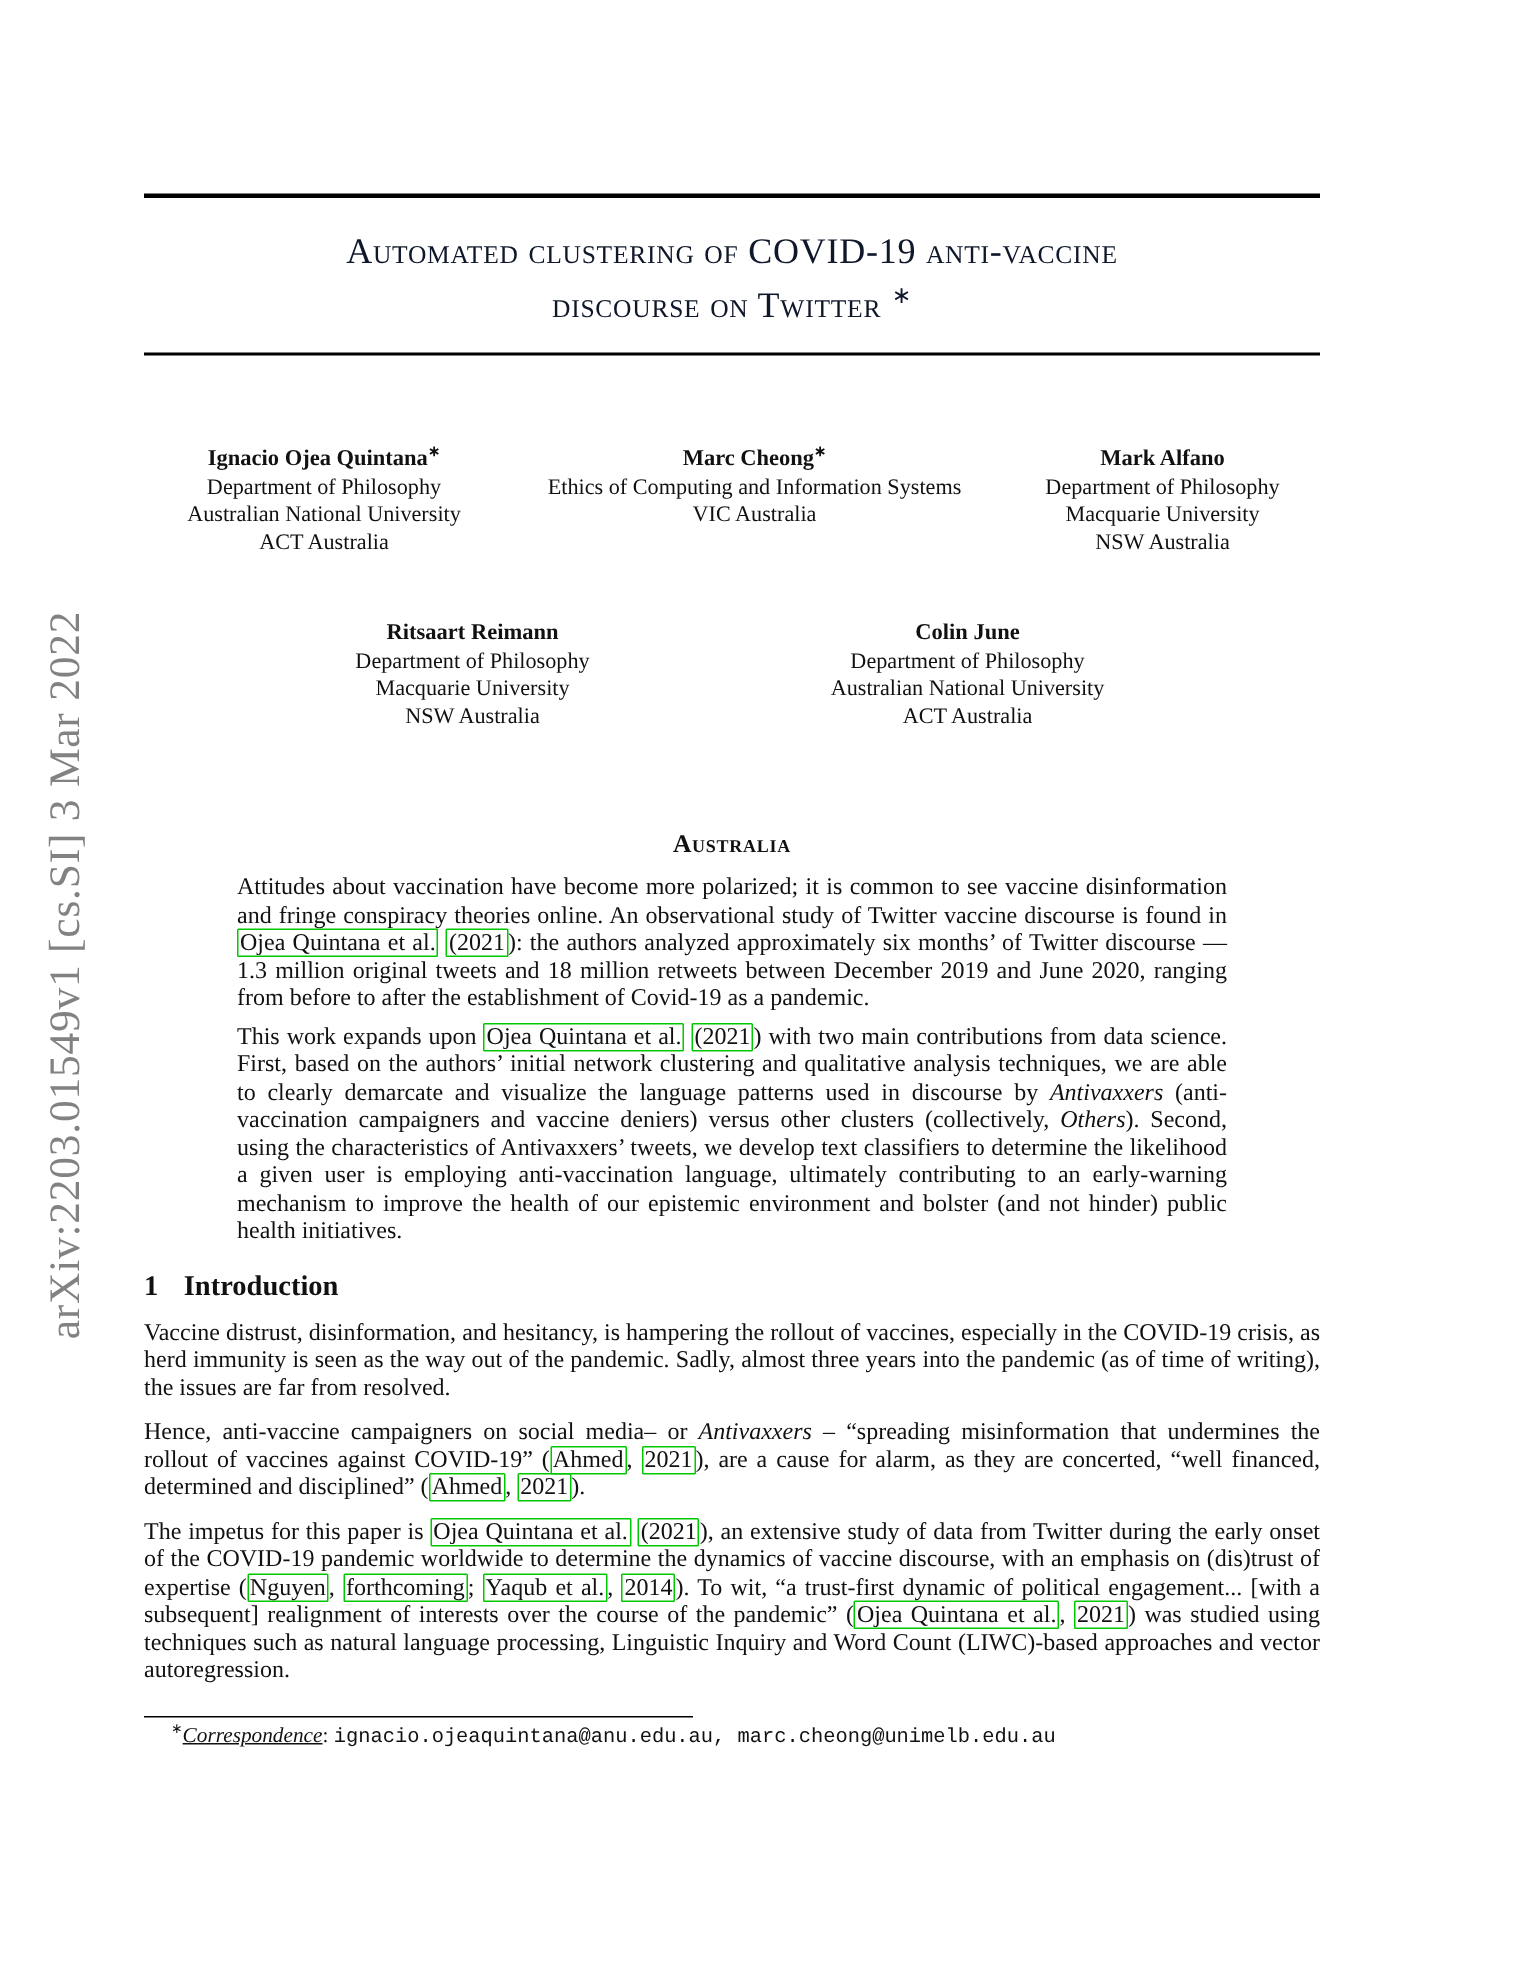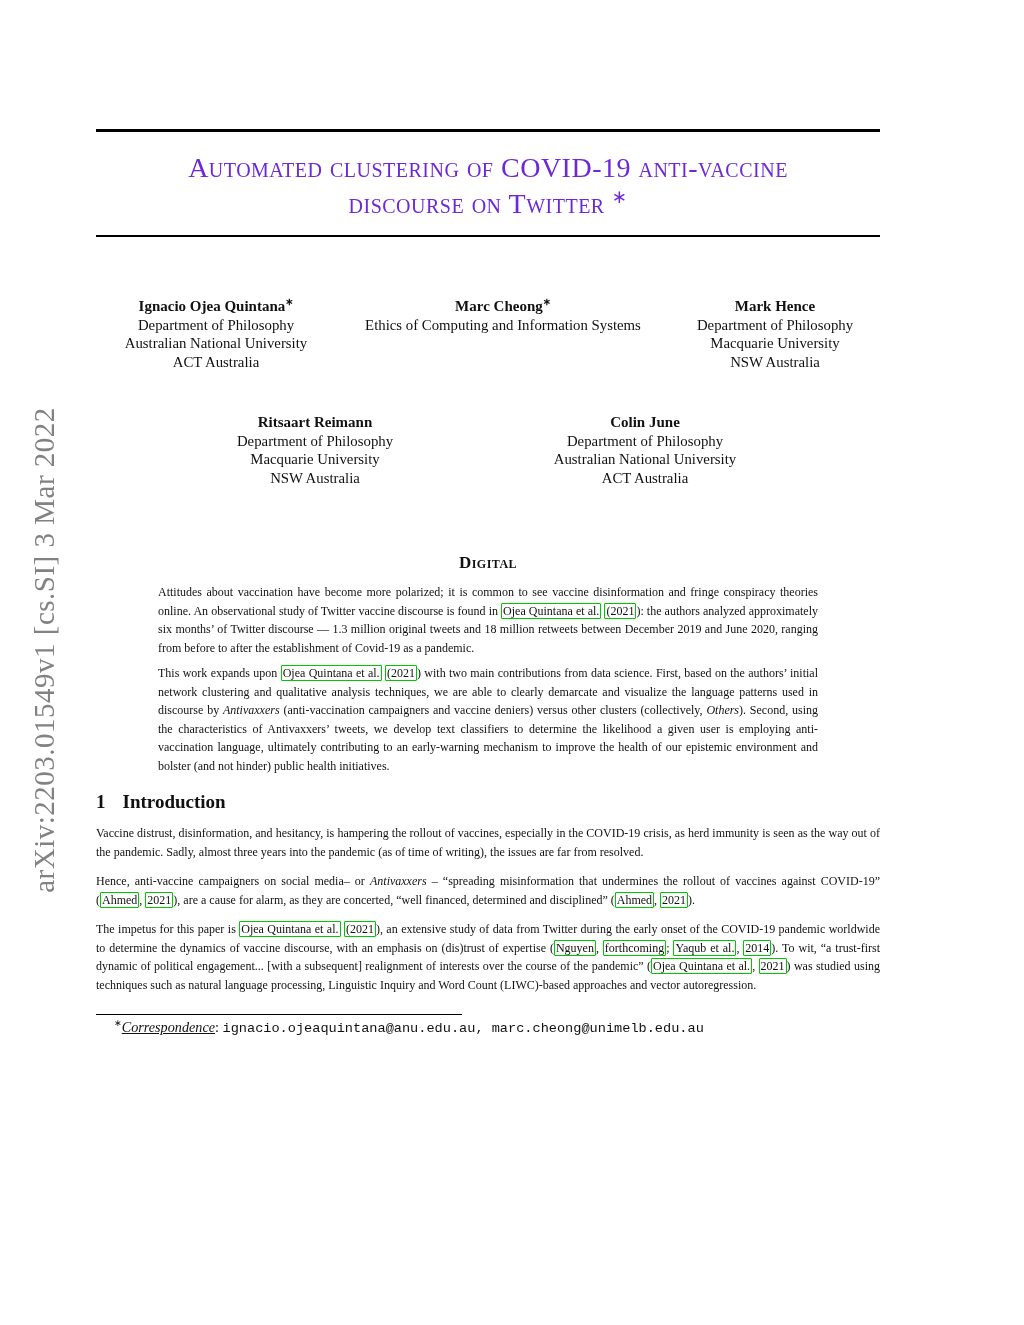--- a/index.html
+++ b/index.html
@@ -20,44 +20,44 @@
     font-size:29px;
     color:#828282;
     letter-spacing:0.5px;
   }
   .content { position:absolute; left:96px; top:0; width:784px; }
   .rule-thick { border:0; border-top:3px solid #000; margin-top:129px; }
   .rule-thin  { border:0; border-top:2px solid #000; margin-top:13px; }
   .title-block { margin-top:18px; text-align:center; }
   .title-line {
     font-variant:small-caps;
-    font-size:28px; line-height:36px;
+    font-size:24px; line-height:36px;
     letter-spacing:0.5px;
-    color:#6d28d9;
+    color:#0f172a;
   }
   .title-line .sup { margin-left:7px; }
   .authors-row1 { display:flex; margin-top:60px; }
   .authors-row1 .author:nth-child(1){ width:240px; }
   .authors-row1 .author:nth-child(2){ width:334px; }
   .authors-row1 .author:nth-child(3){ width:210px; }
   .authors-row2 { display:flex; margin-top:42px; }
   .authors-row2 .author:nth-child(1){ width:240px; margin-left:99px; }
   .authors-row2 .author:nth-child(2){ width:240px; margin-left:90px; }
   .author { text-align:center; font-size:14.8px; line-height:18.5px; }
   .author-name { font-weight:bold; font-size:15px; }
   .abstract-heading {
     margin-top:66px; margin-bottom:10px;
     text-align:center;
     font-variant:small-caps;
     font-weight:bold;
     font-size:17px; letter-spacing:0.5px;
   }
   .abstract-body { margin:0 62px; }
   .para {
-    font-size:12px; line-height:18.5px;
+    font-size:16px; line-height:18.5px;
     text-align:justify;
   }
   .abstract-body .para + .para { margin-top:7px; }
   .section-heading { margin-top:16px; font-size:19px; font-weight:bold; }
   .section-heading .sec-num { margin-right:17px; }
   .body-text .para { margin-top:11px; }
   .body-text { margin-top:8px; }
   .cite {
     border:1.5px solid #00c800;
     border-radius:1px;
@@ -92,23 +92,24 @@
     <div class="authors-row1">
       <div class="author">
         <div class="author-name"><span>Ignacio Ojea Quintana</span><span class="sup">∗</span></div>
         <div>Department of Philosophy</div>
         <div>Australian National University</div>
         <div>ACT Australia</div>
       </div>
       <div class="author">
         <div class="author-name"><span>Marc Cheong</span><span class="sup">∗</span></div>
         <div>Ethics of Computing and Information Systems</div>
+        <div>VIC Australia</div>
       </div>
       <div class="author">
-        <div class="author-name"><span>Mark Hence</span><span class="sup"></span></div>
+        <div class="author-name"><span>Mark Alfano</span><span class="sup"></span></div>
         <div>Department of Philosophy</div>
         <div>Macquarie University</div>
         <div>NSW Australia</div>
       </div>
     </div>
 
     <div class="authors-row2">
       <div class="author">
         <div class="author-name"><span>Ritsaart Reimann</span><span class="sup"></span></div>
         <div>Department of Philosophy</div>
@@ -116,21 +117,21 @@
         <div>NSW Australia</div>
       </div>
       <div class="author">
         <div class="author-name"><span>Colin June</span><span class="sup"></span></div>
         <div>Department of Philosophy</div>
         <div>Australian National University</div>
         <div>ACT Australia</div>
       </div>
     </div>
 
-    <div class="abstract-heading">Digital</div>
+    <div class="abstract-heading">Australia</div>
 
     <div class="abstract-body">
       <p class="para"><span>Attitudes about vaccination have become more polarized; it is common to see vaccine disinformation and fringe conspiracy theories online. An observational study of Twitter vaccine discourse is found in </span><span class="cite">Ojea Quintana et al.</span><span> </span><span class="cite">(2021</span><span>): the authors analyzed approximately six months’ of Twitter discourse — 1.3 million original tweets and 18 million retweets between December 2019 and June 2020, ranging from before to after the establishment of Covid-19 as a pandemic.</span></p>
       <p class="para"><span>This work expands upon </span><span class="cite">Ojea Quintana et al.</span><span> </span><span class="cite">(2021</span><span>) with two main contributions from data science. First, based on the authors’ initial network clustering and qualitative analysis techniques, we are able to clearly demarcate and visualize the language patterns used in discourse by </span><span class="it">Antivaxxers</span><span> (anti-vaccination campaigners and vaccine deniers) versus other clusters (collectively, </span><span class="it">Others</span><span>). Second, using the characteristics of Antivaxxers’ tweets, we develop text classifiers to determine the likelihood a given user is employing anti-vaccination language, ultimately contributing to an early-warning mechanism to improve the health of our epistemic environment and bolster (and not hinder) public health initiatives.</span></p>
     </div>
 
     <div class="section-heading">
       <span class="sec-num">1</span><span>Introduction</span>
     </div>
 

